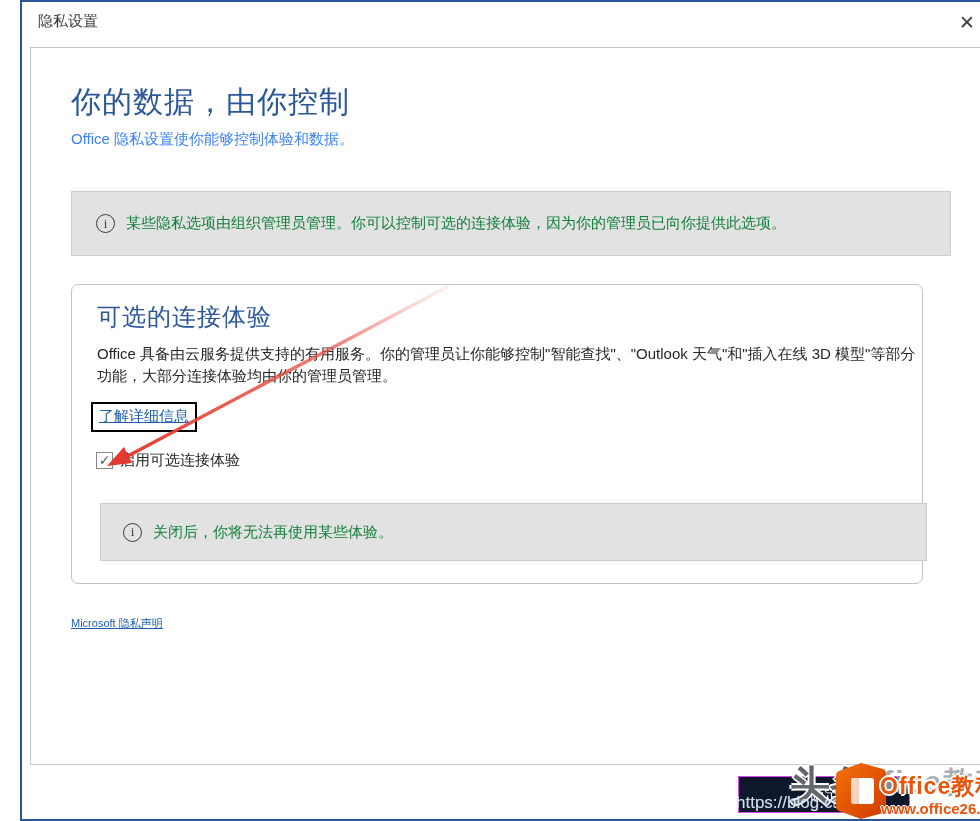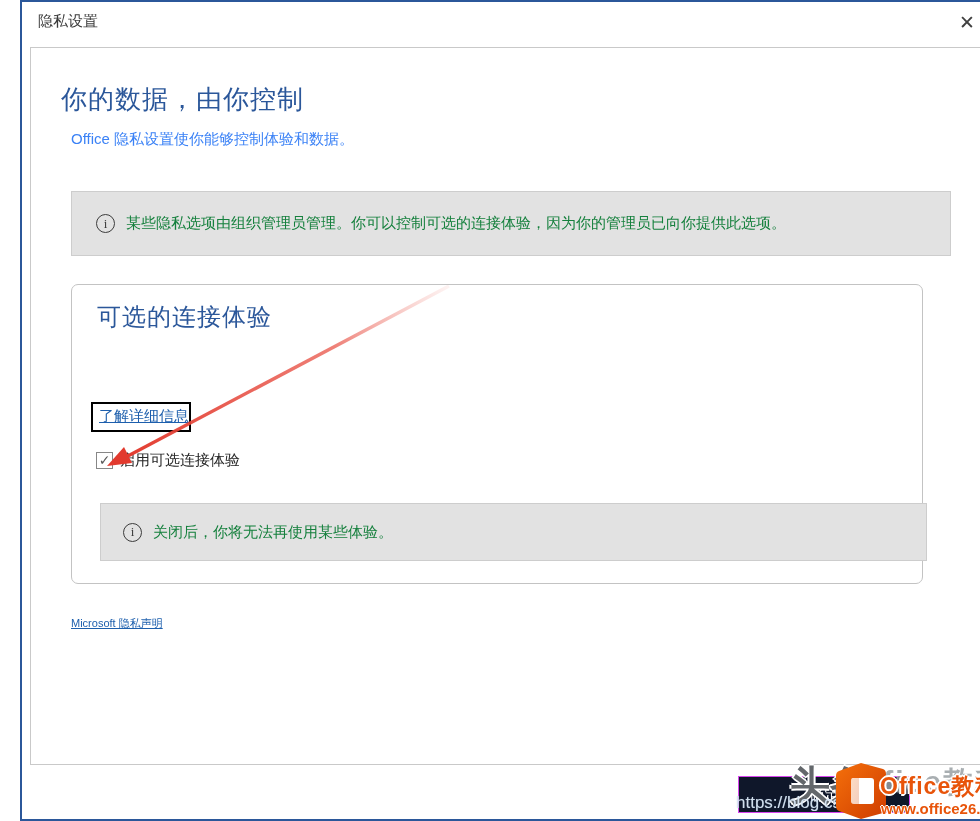--- a/index.html
+++ b/index.html
@@ -19,21 +19,21 @@
     display: flex; align-items: center; justify-content: center;
     font-size: 19px; color: #404040; cursor: pointer; background: transparent; border: 0;
   }
 
   
   .panel {
     position: absolute; left: 8px; top: 45px; width: 960px; height: 718px;
     background: #fff; border: 1px solid #c9c9c9;
   }
 
-  .h1 { position: absolute; left: 30px; top: 34px; font-size: 26px; font-weight: 400; color: #2b579a; letter-spacing: 1px; }
+  .h1 { position: absolute; left: 40px; top: 34px; font-size: 30px; font-weight: 400; color: #2b579a; letter-spacing: 1px; }
   .sub { position: absolute; left: 40px; top: 82px; font-size: 15px; color: #3b82f6; }
 
   .noticebox {
     position: absolute; background: #e2e2e2; border: 1px solid #cdcdcd;
     display: flex; align-items: center;
   }
   .noticebox.first { left: 40px; top: 143px; width: 880px; height: 65px; padding: 0 18px 0 24px; }
   .info-icon {
     flex: 0 0 auto; width: 19px; height: 19px; border: 1.6px solid #3c3c3c; border-radius: 50%;
     display: inline-flex; align-items: center; justify-content: center;
@@ -44,21 +44,21 @@
 
   
   .section {
     position: absolute; left: 40px; top: 236px; width: 852px; height: 300px;
     border: 1px solid #c3c3c3; border-radius: 7px; background: #fff;
   }
   .h2 { position: absolute; left: 25px; top: 16px; font-size: 24px; font-weight: 400; color: #2b579a; letter-spacing: 1px; }
   .section .para { position: absolute; left: 25px; top: 58px; width: 832px; font-size: 15px; line-height: 22px; color: #262626; }
 
   .learnmore-focus {
-    position: absolute; left: 19px; top: 117px; border: 2px solid #000; padding: 3px 0 4px 6px;
+    position: absolute; left: 19px; top: 117px; border: 2px solid #000; padding: 3px 6px 4px 6px;
     display: inline-block; background: #fff;
   }
   .link { color: #1d5fad; text-decoration: underline; font-size: 15px; cursor: pointer; }
 
   .check-row { position: absolute; left: 24px; top: 166px; display: flex; align-items: center; }
   .checkbox {
     width: 17px; height: 17px; border: 1px solid #878787; background: #fff;
     display: inline-flex; align-items: center; justify-content: center; cursor: pointer;
   }
   .checkbox .mark { font-size: 14px; color: #5a5a5a; line-height: 1; transform: translateY(-1px); }
@@ -120,20 +120,21 @@
     <div class="h1">你的数据，由你控制</div>
     <div class="sub">Office 隐私设置使你能够控制体验和数据。</div>
 
     <div class="noticebox first">
       <span class="info-icon">i</span>
       <span class="notice-text">某些隐私选项由组织管理员管理。你可以控制可选的连接体验，因为你的管理员已向你提供此选项。</span>
     </div>
 
     <div class="section">
       <div class="h2">可选的连接体验</div>
+      <div class="para">Office 具备由云服务提供支持的有用服务。你的管理员让你能够控制"智能查找"、"Outlook 天气"和"插入在线 3D 模型"等部分功能，大部分连接体验均由你的管理员管理。</div>
 
       <span class="learnmore-focus">
         <a class="link">了解详细信息</a>
       </span>
 
       <div class="check-row">
         <span class="checkbox">
           <span class="mark">✓</span>
         </span>
         <span class="cb-label">启用可选连接体验</span>

